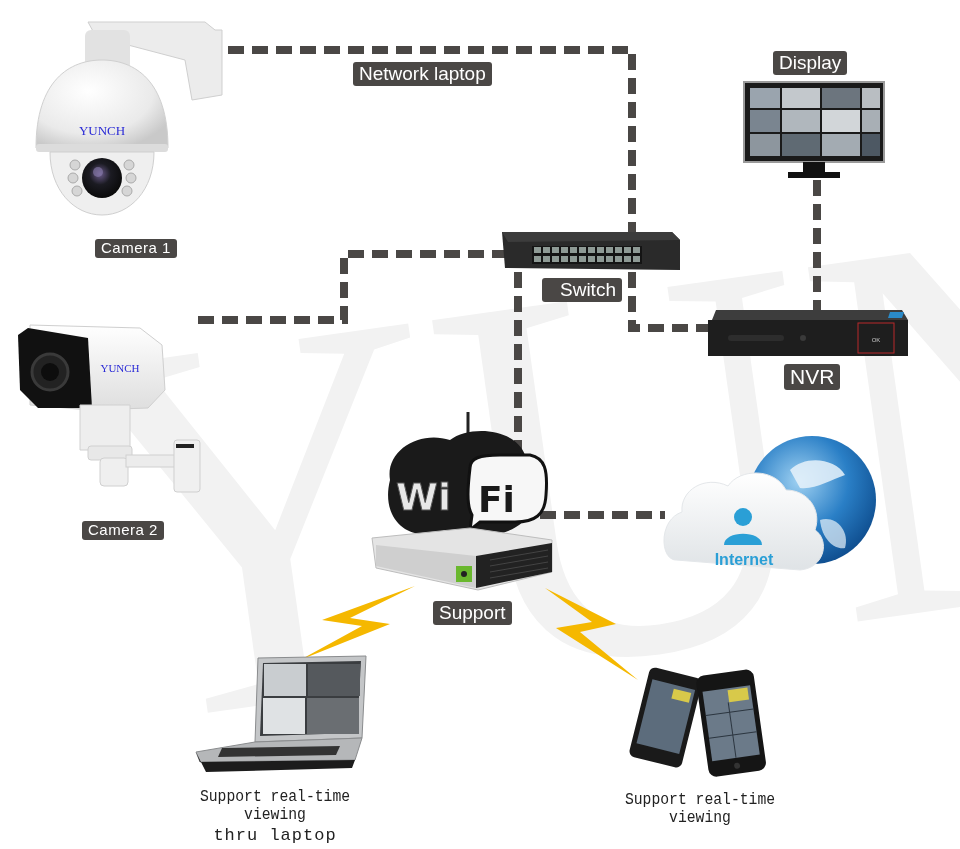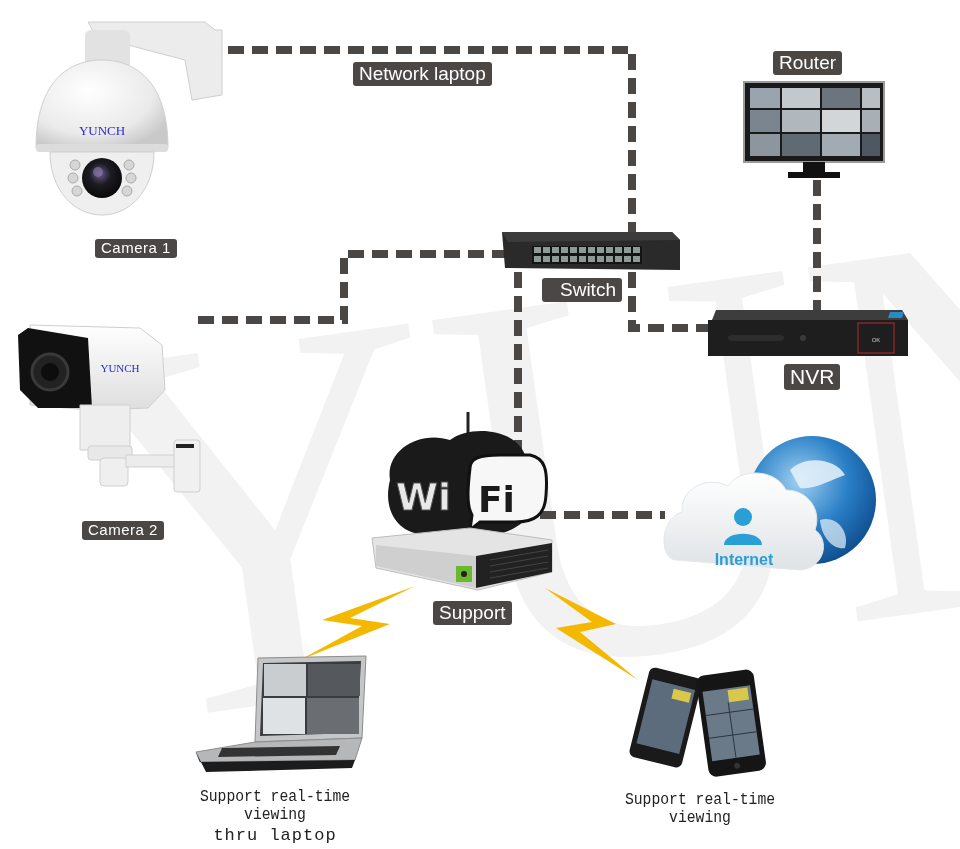--- a/index.html
+++ b/index.html
@@ -116,21 +116,21 @@
       <rect x="588" y="256" width="7" height="6"></rect>
       <rect x="597" y="256" width="7" height="6"></rect>
     <rect x="606" y="256" width="7" height="6"></rect>
       <rect x="615" y="256" width="7" height="6"></rect>
       <rect x="624" y="256" width="7" height="6"></rect>
       <rect x="633" y="256" width="7" height="6"></rect>
   </g>
 </svg>
 <div class="tag md" style="left:542px;top:278px;padding-left:18px;">Switch</div>
 
-<div class="tag md" style="left:773px;top:51px;">Router</div>
+<div class="tag md" style="left:773px;top:51px;">Display</div>
 <svg width="960" height="849">
   <rect x="744" y="82" width="140" height="80" fill="#1a1a1a" stroke="#9a9a9a" stroke-width="2"></rect>
   <g>
     <rect x="750" y="88" width="30" height="20" fill="#9aa4ae"></rect>
       <rect x="782" y="88" width="38" height="20" fill="#c3c8cc"></rect>
       <rect x="822" y="88" width="38" height="20" fill="#6c757e"></rect>
       <rect x="862" y="88" width="18" height="20" fill="#b9bec2"></rect>
     <rect x="750" y="110" width="30" height="22" fill="#7a8590"></rect>
       <rect x="782" y="110" width="38" height="22" fill="#b0b7bd"></rect>
       <rect x="822" y="110" width="38" height="22" fill="#d2d6d9"></rect>

